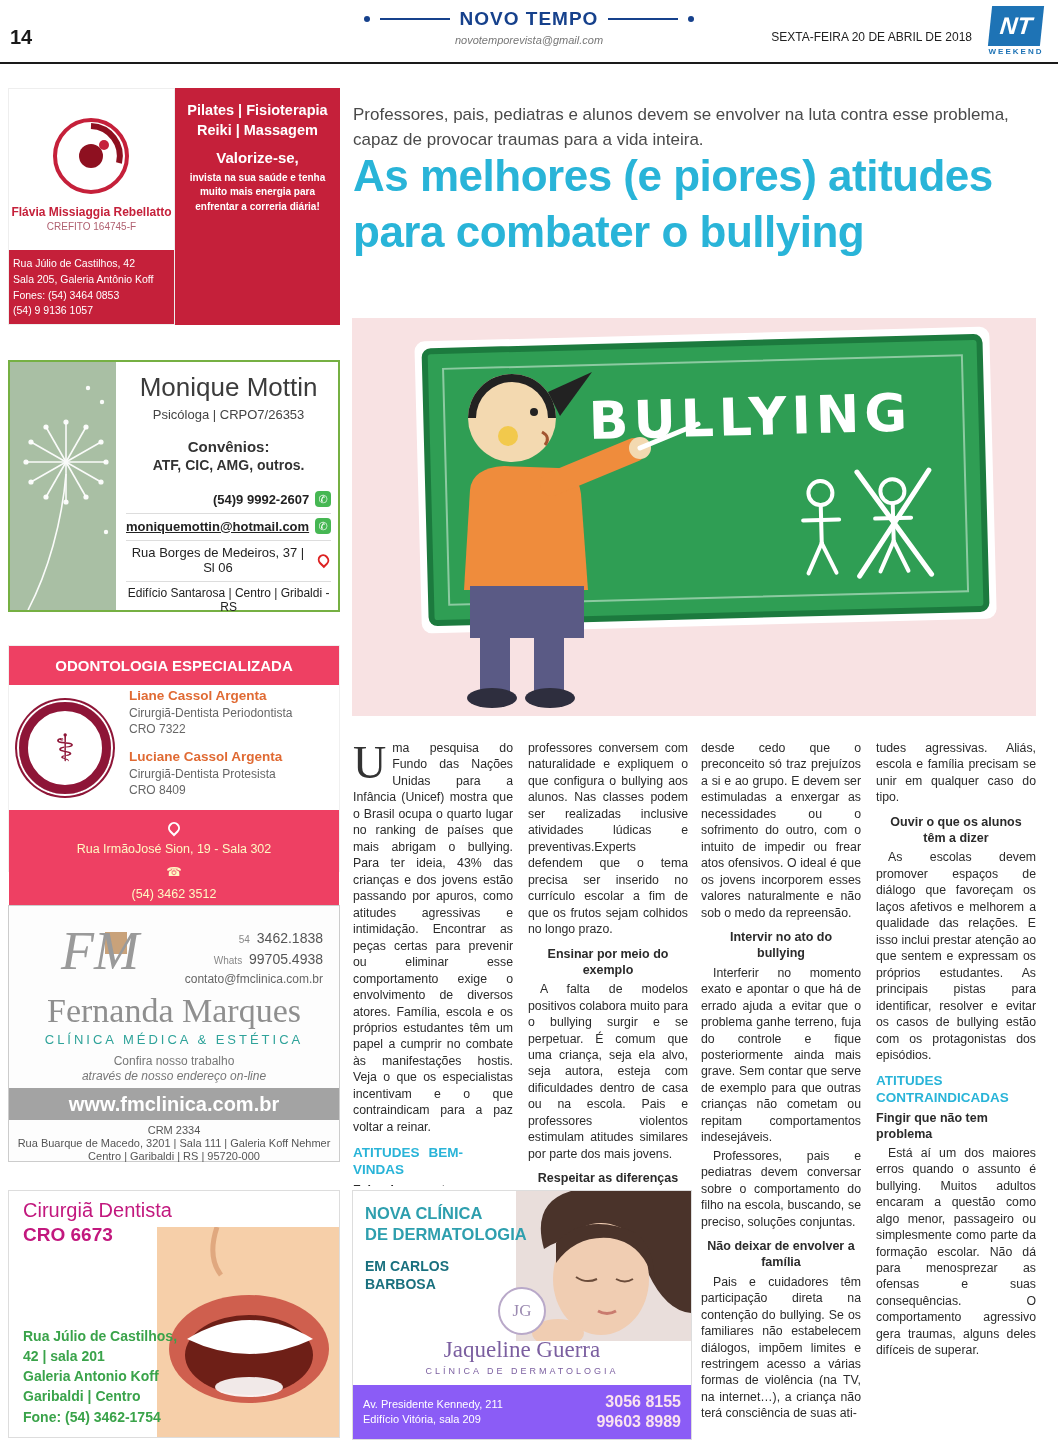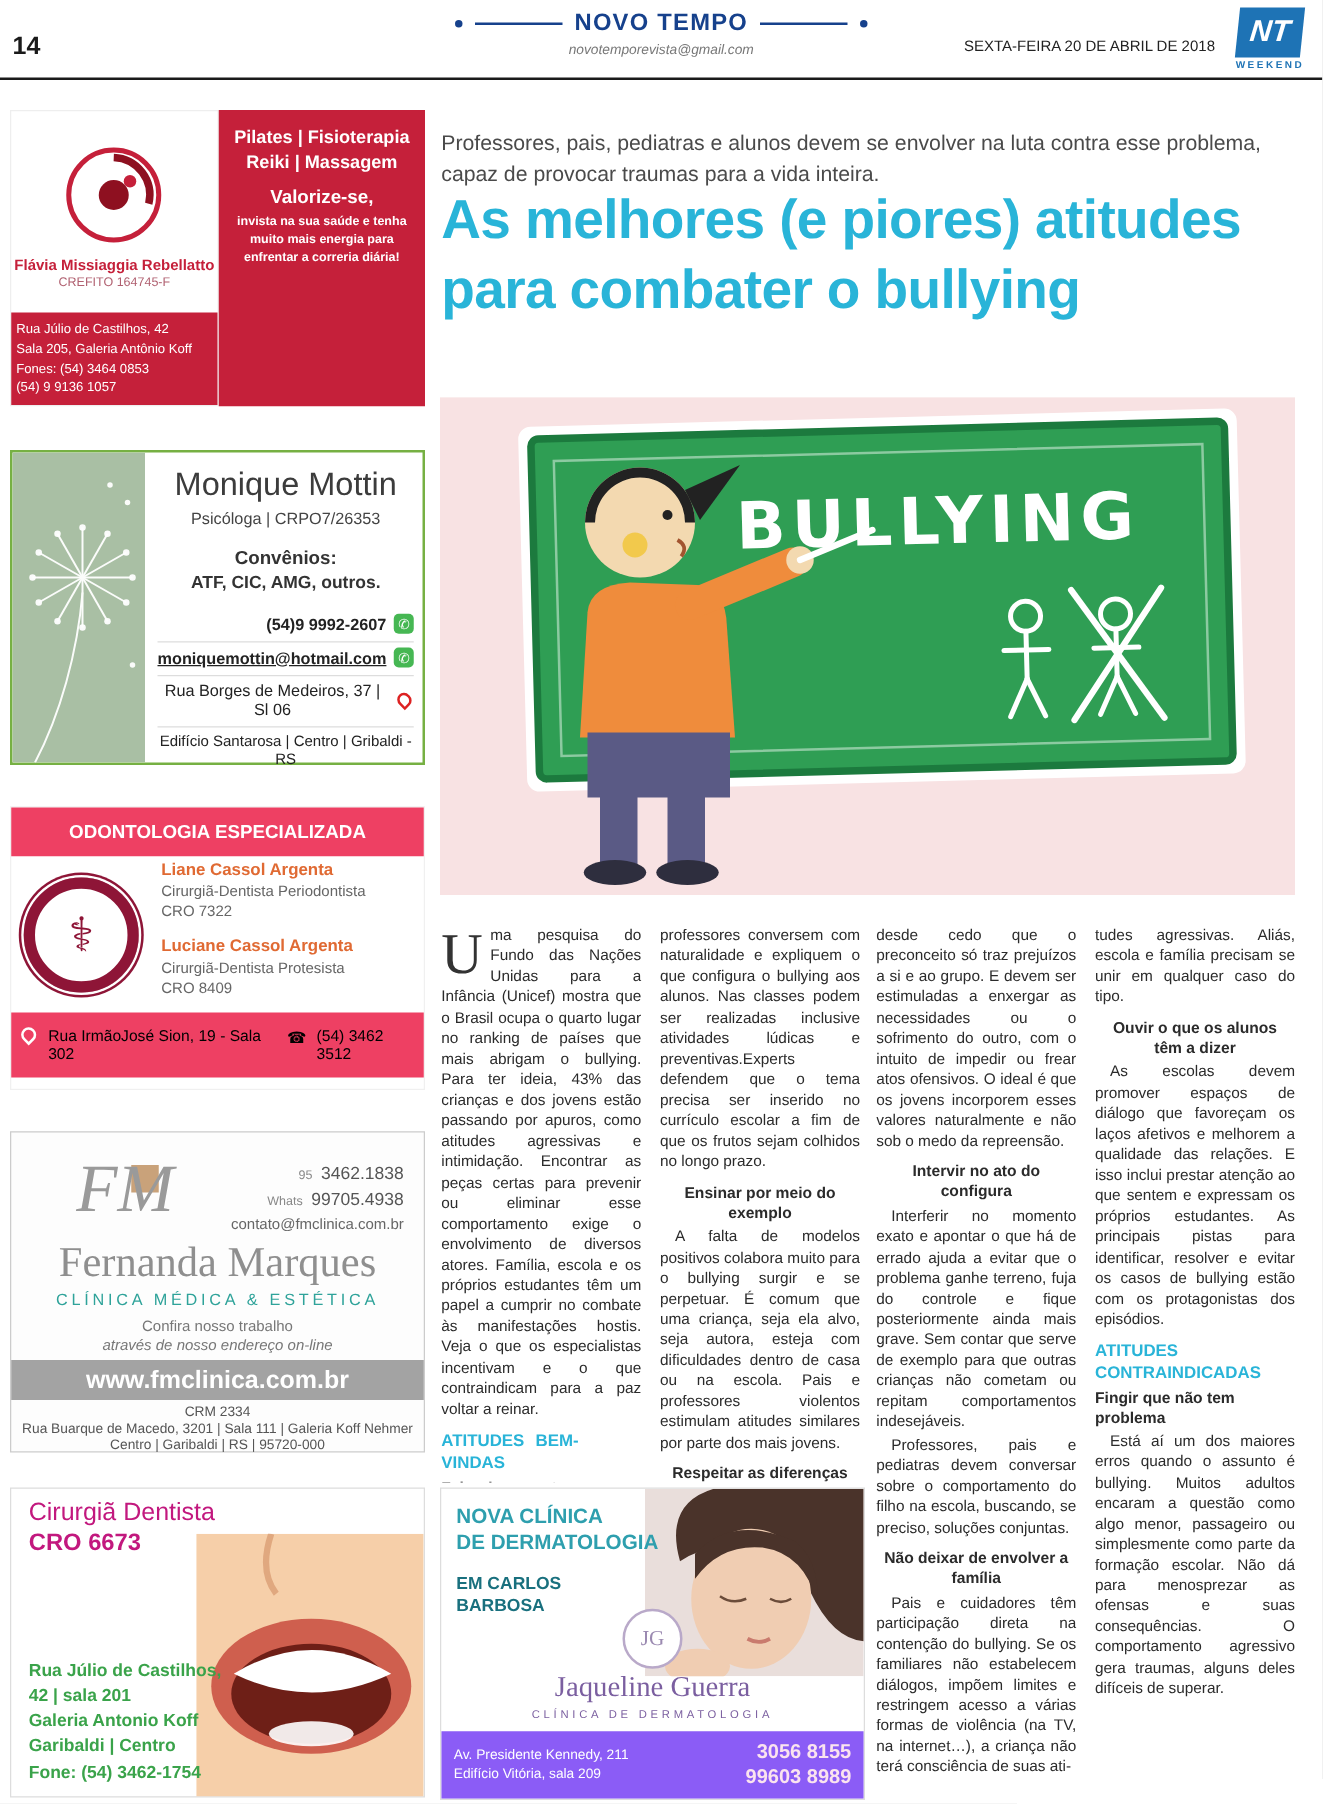--- a/index.html
+++ b/index.html
@@ -54,22 +54,22 @@
   
   .ad-odonto{top:645px;height:227px;background:#fff;border:1px solid #f0f0f0;}
   .odo-head{background:#ee4063;color:#fff;font-weight:bold;font-size:15px;text-align:center;padding:11px 0;}
   .odo-body{display:flex;align-items:center;padding:12px 10px;height:101px;}
   .odo-logo{width:74px;height:74px;border-radius:50%;border:9px solid #8e1537;box-shadow:0 0 0 2px #fff,0 0 0 4px #8e1537;
             display:flex;align-items:center;justify-content:center;color:#8e1537;font-size:38px;flex:0 0 74px;
             font-family:"DejaVu Sans",sans-serif;}
   .odo-names{margin-left:18px;font-size:12px;color:#666;line-height:1.35;}
   .dent-name{color:#e06a33;font-weight:bold;font-size:13.5px;}
   .dent-block{margin-bottom:10px;}
-  .odo-foot{background:#ee4063;color:#000000;font-size:12.5px;display:flex;align-items:flex-start;
-            justify-content:center;gap:8px;padding:12px 6px;}
+  .odo-foot{background:#ee4063;color:#fef9c3;font-size:12.5px;display:flex;align-items:center;
+            justify-content:center;gap:8px;padding:12px 6px;flex-direction:column;}
   .odo-foot .pin{border-color:#fff;}
   .odo-phone-ic{font-family:"DejaVu Sans",sans-serif;}
   
   .ad-fm{top:905px;height:257px;border:1px solid #ccc;background:#fdfdfd;}
   .fm-mono{position:absolute;left:52px;top:14px;font-family:"Liberation Serif",serif;font-style:italic;
            font-size:54px;color:#9a9a9a;z-index:2;}
   .fm-mono-sq{position:absolute;left:96px;top:26px;width:22px;height:22px;background:#c9a27a;z-index:1;}
   .fm-contact{position:absolute;right:16px;top:22px;text-align:right;font-size:14px;color:#555;line-height:1.5;}
   .fm-small{font-size:10px;color:#888;margin-right:3px;}
   .fm-mailrow{font-size:12px;color:#666;}
@@ -258,21 +258,21 @@
       <span class="odo-phone-ic">☎</span>
       <span>(54) 3462 3512</span>
     </div>
   </div>
 
   <div class="ad ad-fm" style="position:absolute;">
     <div class="fm-mono-sq"></div>
     <div class="fm-mono">FM</div>
     <div class="fm-contact">
       <div>
-        <span class="fm-small">95</span>
+        <span class="fm-small">54</span>
         <span>3462.1838</span>
       </div>
       <div>
         <span class="fm-small">Whats</span>
         <span>99705.4938</span>
       </div>
       <div class="fm-mailrow">contato@fmclinica.com.br</div>
     </div>
     <div class="fm-name">Fernanda Marques</div>
     <div class="fm-sub">CLÍNICA MÉDICA &amp; ESTÉTICA</div>
@@ -366,21 +366,21 @@
   <div class="acol c2">
     <p>professores conversem com naturalidade e expliquem o que configura o bullying aos alunos. Nas classes podem ser realizadas inclusive atividades lúdicas e preventivas.Experts defendem que o tema precisa ser inserido no currículo escolar a fim de que os frutos sejam colhidos no longo prazo.</p>
     <div class="subhead">Ensinar por meio do exemplo</div>
     <p class="ind">A falta de modelos positivos colabora muito para o bullying surgir e se perpetuar. É comum que uma criança, seja ela alvo, seja autora, esteja com dificuldades dentro de casa ou na escola. Pais e professores violentos estimulam atitudes similares por parte dos mais jovens.</p>
     <div class="subhead">Respeitar as diferenças</div>
 
   </div>
 
   <div class="acol c3">
     <p>desde cedo que o preconceito só traz prejuízos a si e ao grupo. E devem ser estimuladas a enxergar as necessidades ou o sofrimento do outro, com o intuito de impedir ou frear atos ofensivos. O ideal é que os jovens incorporem esses valores naturalmente e não sob o medo da repreensão.</p>
-    <div class="subhead">Intervir no ato do configura</div>
+    <div class="subhead">Intervir no ato do bullying</div>
     <p class="ind">Interferir no momento exato e apontar o que há de errado ajuda a evitar que o problema ganhe terreno, fuja do controle e fique posteriormente ainda mais grave. Sem contar que serve de exemplo para que outras crianças não cometam ou repitam comportamentos indesejáveis.</p>
     <p class="ind">Professores, pais e pediatras devem conversar sobre o comportamento do filho na escola, buscando, se preciso, soluções conjuntas.</p>
     <div class="subhead">Não deixar de envolver a família</div>
     <p class="ind">Pais e cuidadores têm participação direta na contenção do bullying. Se os familiares não estabelecem diálogos, impõem limites e restringem acesso a várias formas de violência (na TV, na internet…), a criança não terá consciência de suas ati-</p>
   </div>
 
   <div class="acol c4">
     <p>tudes agressivas. Aliás, escola e família precisam se unir em qualquer caso do tipo.</p>
     <div class="subhead">Ouvir o que os alunos têm a dizer</div>
     <p class="ind">As escolas devem promover espaços de diálogo que favoreçam os laços afetivos e melhorem a qualidade das relações. E isso inclui prestar atenção ao que sentem e expressam os próprios estudantes. As principais pistas para identificar, resolver e evitar os casos de bullying estão com os protagonistas dos episódios.</p>

